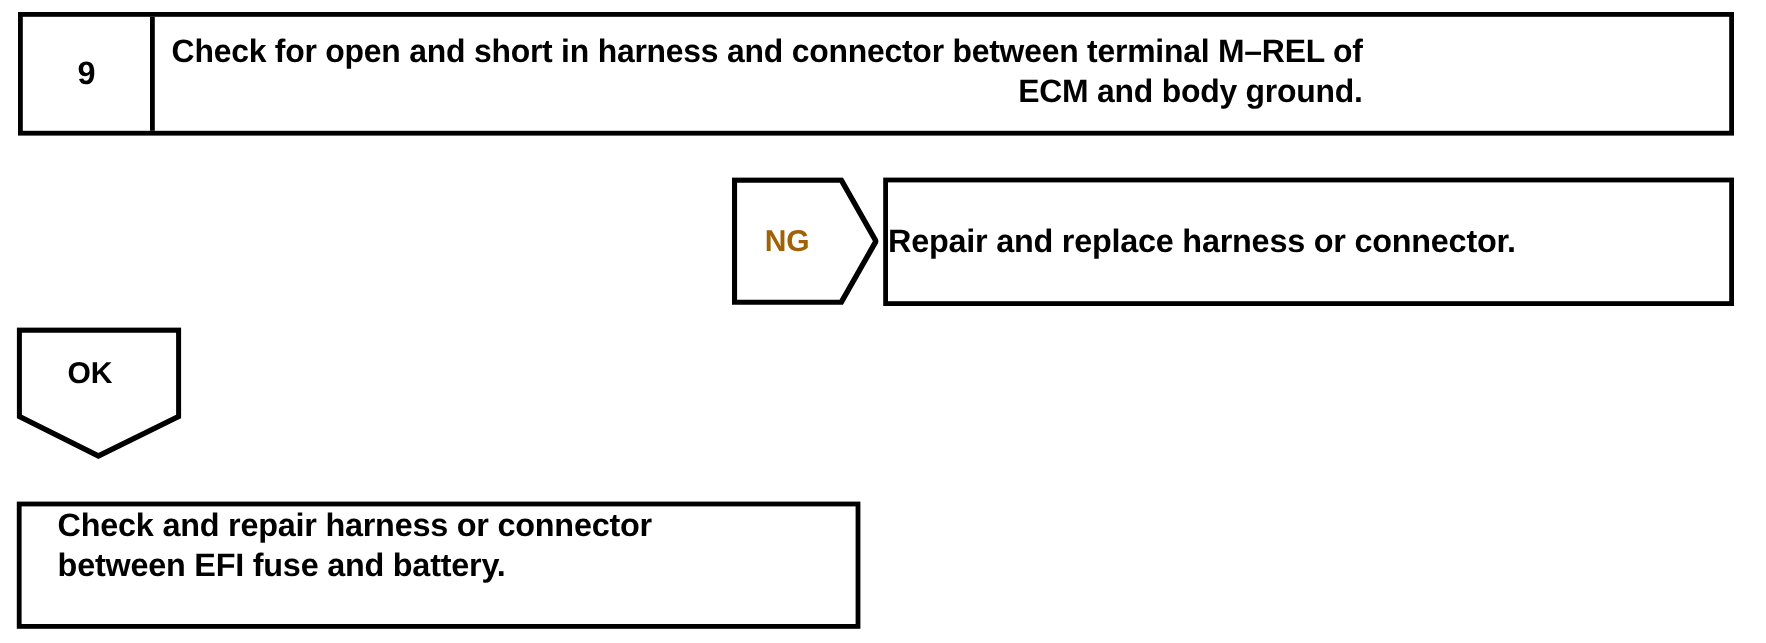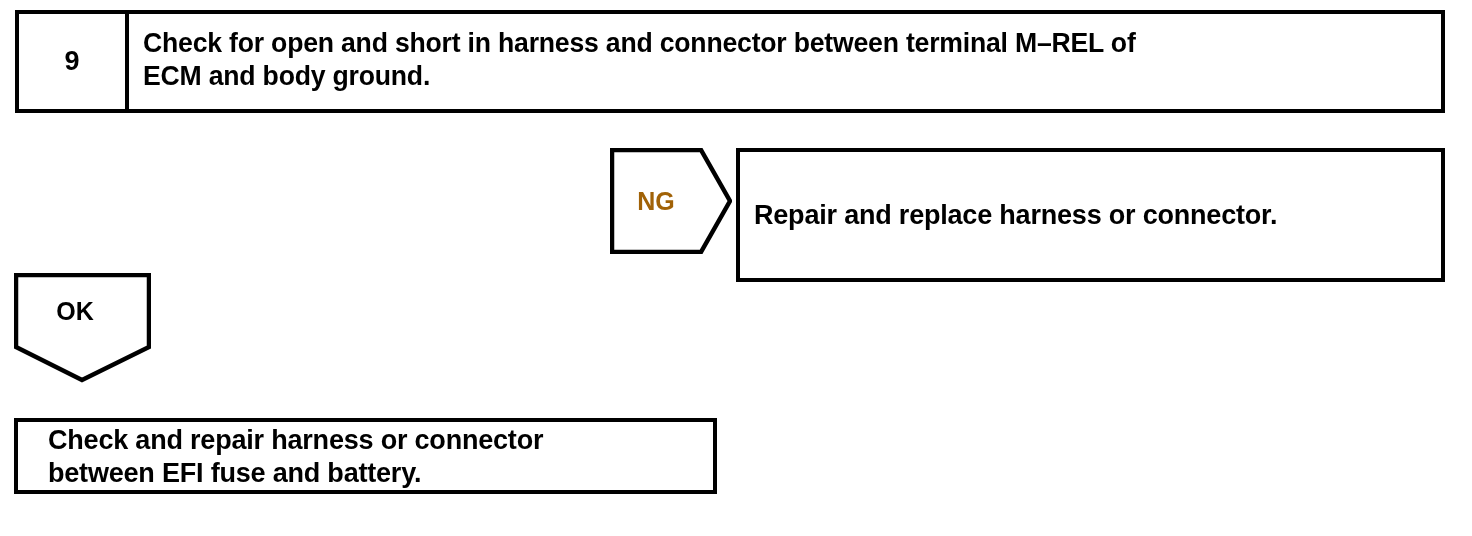--- a/index.html
+++ b/index.html
@@ -45,20 +45,21 @@
     color: #000000;
     letter-spacing: 0px;
     line-height: 1;
   }
   .step-text-cell {
     flex: 1 1 auto;
     display: flex;
     align-items: flex-start;
     padding: 13px 12px 0 14px;
     box-sizing: border-box;
+    text-align: right;
   }
   .step-text {
     font-size: 27px;
     font-weight: bold;
     color: #000000;
     line-height: 1.22;
     letter-spacing: -0.2px;
     transform: scaleX(0.985);
     transform-origin: left top;
     white-space: pre-line;
@@ -87,27 +88,27 @@
     color: #a16207;
     letter-spacing: 0px;
   }
 
   
   .result-box-ng {
     position: absolute;
     left: 736px;
     top: 148px;
     width: 709px;
-    height: 134px;
+    height: 107px;
     border: 4px solid #000000;
     box-sizing: border-box;
     background: #ffffff;
     display: flex;
     align-items: center;
-    padding-left: 14px;
+    padding-left: 0;
   }
   .result-text {
     font-size: 27px;
     font-weight: bold;
     color: #000000;
     line-height: 1.22;
     letter-spacing: -0.2px;
     white-space: pre-line;
   }
 
@@ -134,26 +135,26 @@
     color: #000000;
     letter-spacing: 0px;
   }
 
   
   .result-box-ok {
     position: absolute;
     left: 14px;
     top: 418px;
     width: 703px;
-    height: 76px;
+    height: 106px;
     border: 4px solid #000000;
     box-sizing: border-box;
     background: #ffffff;
     display: flex;
-    align-items: flex-end;
+    align-items: flex-start;
     padding-left: 30px;
   }
 </style>
 </head>
 <body>
 
 <div id="canvas">
 
   <div class="step-box">
     <div class="step-number-cell">

